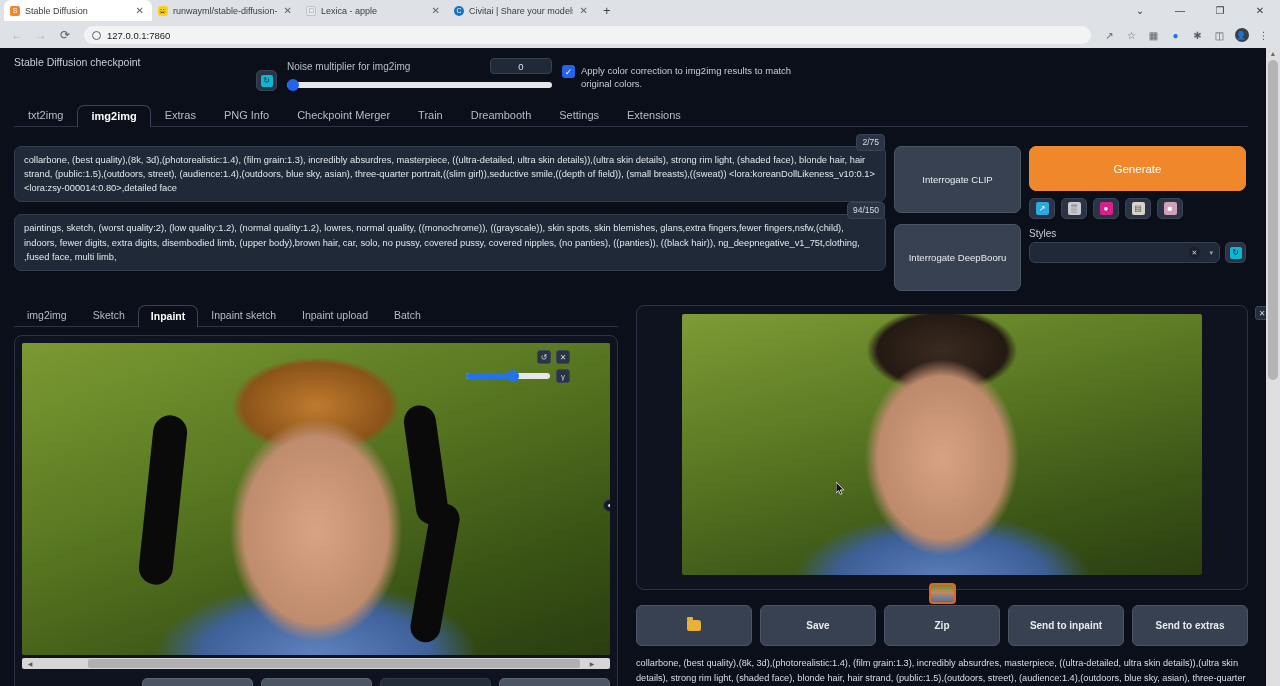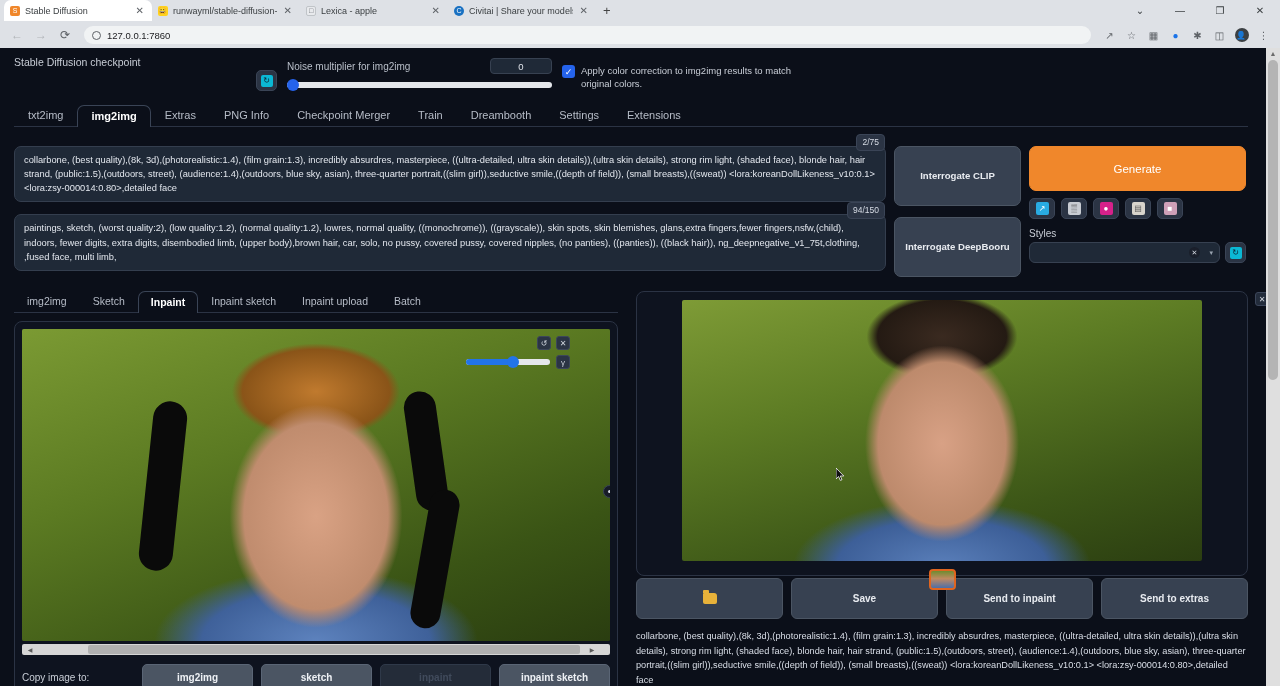--- a/index.html
+++ b/index.html
@@ -170,21 +170,21 @@
     background: #2b3444; border: 1px solid #3a4456; border-radius: 4px;
     font-size: 8.5px; color: #d6dbe4; padding: 1px 5px;
   }
   .rightcol { width: 352px; display: flex; gap: 8px; }
   .interro-col { width: 127px; display: flex; flex-direction: column; gap: 11px; }
   .btn {
     background: #374151; border: 1px solid #4b5563; border-radius: 7px;
     color: #e8ebf0; font-size: 10px; display: flex; align-items: center;
     justify-content: center; text-align: center; line-height: 1.25;
   }
-  .interro-btn { height: 60px; font-weight: bold; font-size: 9.6px; }
+  .interro-btn { height: 67px; font-weight: normal; font-size: 9.6px; }
   .gen-col { width: 217px; }
   .gen-btn {
     height: 45px; background: #f0872b; border: 1px solid #f0872b;
     border-radius: 7px; color: #fff; font-size: 11.5px; font-weight: normal;
     display: flex; align-items: center; justify-content: center; text-align: right;
   }
   .iconrow { display: flex; gap: 6px; margin-top: 7px; }
   .ibtn {
     width: 26px; height: 21px; border-radius: 5px; background: #2b3444;
     border: 1px solid #3a4456; display: flex; align-items: center;
@@ -339,21 +339,21 @@
     pointer-events: none;
   }
   .thumb-strip {
     display: flex; justify-content: center; margin-top: 8px;
   }
   .thumb-item {
     width: 27px; height: 21px; border-radius: 4px; border: 2px solid #e0651f;
     overflow: hidden;
     background: linear-gradient(180deg, #6e8c30 0%, #c08a62 45%, #4d6fa8 100%);
   }
-  .actionrow { display: flex; gap: 8px; margin-top: 2px; }
+  .actionrow { display: flex; gap: 8px; margin-top: 15px; }
   .act {
     flex: 1; height: 41px; background: #374151; border: 1px solid #4b5563;
     border-radius: 6px; color: #e8ebf0; font-size: 10px; font-weight: bold;
     display: flex; align-items: center; justify-content: center;
     text-align: center; line-height: 1.3;
   }
   .folder-ic {
     width: 14px; height: 11px; background: #e8b23a; border-radius: 1px 3px 2px 2px;
     position: relative;
   }
@@ -590,20 +590,21 @@
           <div class="thumb-strip">
             <div class="thumb-item"></div>
           </div>
         </div>
 
         <div class="actionrow">
           <div class="act">
             <span class="folder-ic"></span>
           </div>
           <div class="act">Save</div>
+          <div class="act">Zip</div>
           <div class="act">Send to inpaint</div>
           <div class="act">Send to extras</div>
         </div>
 
         <div class="info-text">collarbone, (best quality),(8k, 3d),(photorealistic:1.4), (film grain:1.3), incredibly absurdres, masterpiece, ((ultra-detailed, ultra skin details)),(ultra skin details), strong rim light, (shaded face), blonde hair, hair strand, (public:1.5),(outdoors, street), (audience:1.4),(outdoors, blue sky, asian), three-quarter portrait,((slim girl)),seductive smile,((depth of field)), (small breasts),((sweat)) &lt;lora:koreanDollLikeness_v10:0.1&gt; &lt;lora:zsy-000014:0.80&gt;,detailed face</div>
       </div>
 
     </div>
   </div>
 

